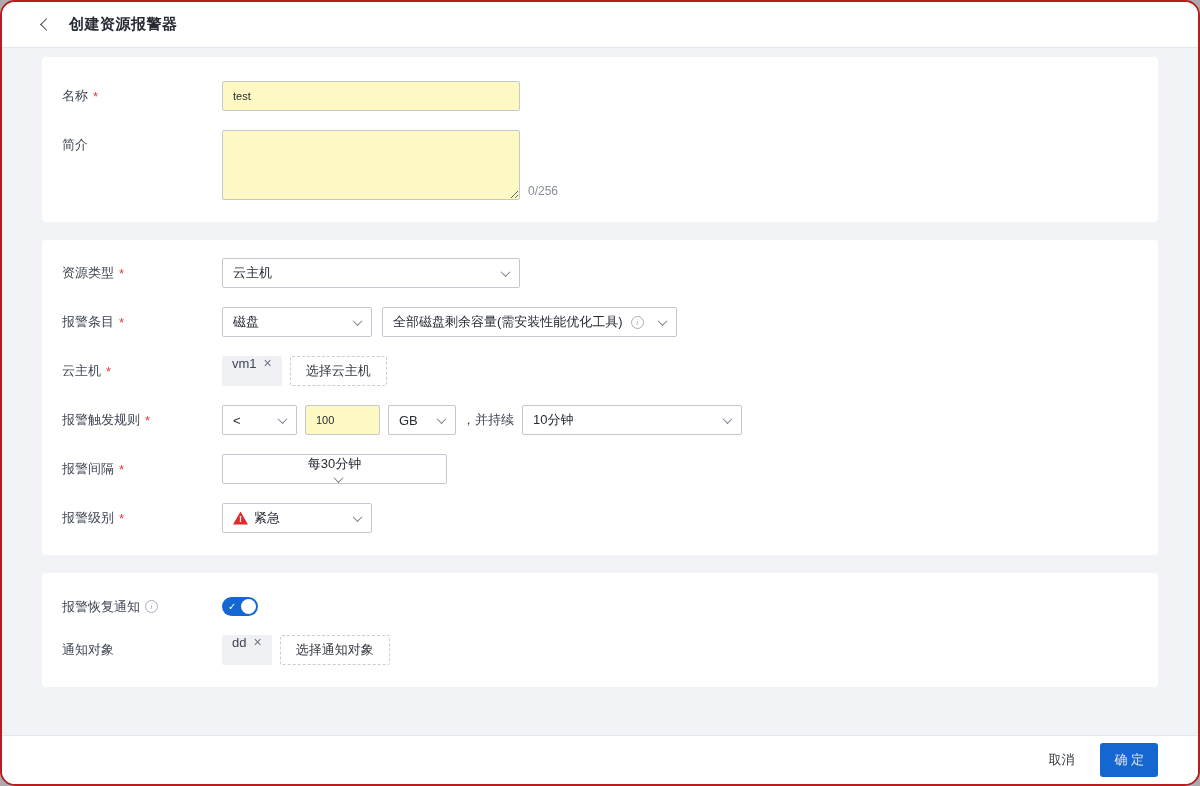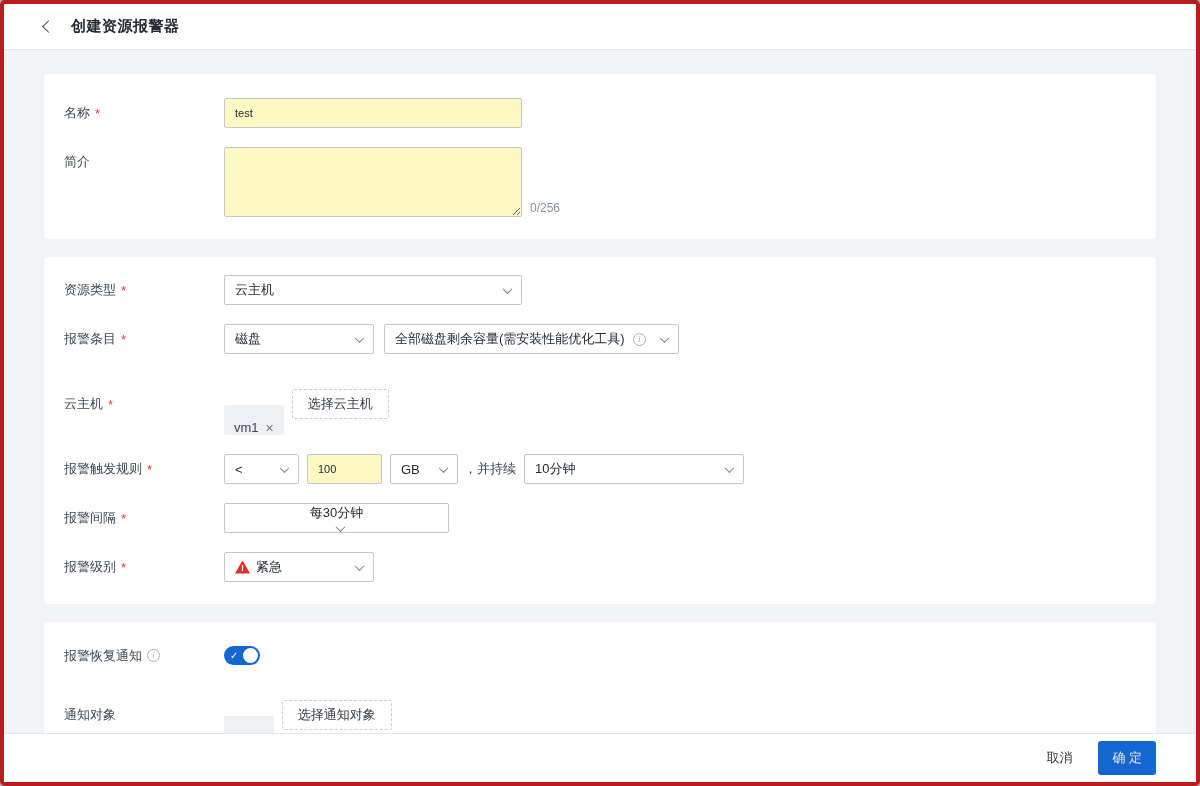--- a/index.html
+++ b/index.html
@@ -3,35 +3,35 @@
 <meta charset="utf-8">
 <style>
   * { margin:0; padding:0; box-sizing:border-box; }
   html,body { width:1200px; height:786px; }
   body {
     font-family:"Liberation Sans","DejaVu Sans",sans-serif;
     font-size:13px; color:#3e4552; background:#a9abb1;
   }
   .page {
     width:1200px; height:786px; background:#f1f3f6;
-    border:4px solid #b91c1c; border-radius:5px; overflow:hidden;
+    border:2px solid #b91c1c; border-radius:15px; overflow:hidden;
     display:flex; flex-direction:column;
   }
   
   .topbar {
     height:46px; flex:0 0 46px; background:#ffffff; border-bottom:1px solid #e3e6ec;
     display:flex; align-items:center; padding-left:40px; gap:18px;
   }
   .back-chevron {
     width:9px; height:9px; border-left:1.6px solid #3e4552; border-bottom:1.6px solid #3e4552;
     transform:rotate(45deg); cursor:pointer; flex:0 0 auto;
   }
   .page-title { font-size:15px; color:#252a33; font-weight:700; letter-spacing:0.5px; }
   
-  .content { flex:1 1 auto; padding:24px 40px 0 40px; overflow:hidden; }
+  .content { flex:1 1 auto; padding:9px 40px 0 40px; overflow:hidden; }
   .card { background:#ffffff; border-radius:4px; margin-bottom:18px; padding:24px 20px 22px 20px; }
   .card.rule { padding-top:18px; }
   .form-row { display:flex; align-items:center; margin-bottom:19px; }
   .form-row:last-child { margin-bottom:0; }
   .form-row.top { align-items:flex-start; }
   .flabel {
     width:160px; flex:0 0 160px; padding-top:0; color:#3e4552; font-size:13px;
     display:flex; align-items:center; gap:5px;
   }
   .form-row.top .flabel { padding-top:6px; }
@@ -55,21 +55,21 @@
     padding:0 10px; cursor:pointer; color:#252a33; font-size:13px;
   }
   .selectbox .val { display:flex; align-items:center; gap:6px; white-space:nowrap; overflow:hidden; }
   .chev {
     width:7px; height:7px; border-right:1.4px solid #7a828e; border-bottom:1.4px solid #7a828e;
     transform:rotate(45deg) translate(-1px,-1px); flex:0 0 auto; margin-left:8px;
   }
   
   .tag {
     height:30px; background:#eef0f4; border-radius:2px; padding:0 10px;
-    display:inline-flex; align-items:flex-end; gap:7px; color:#3e4552; font-size:13px;margin-top:32px;
+    display:inline-flex; align-items:flex-start; gap:7px; color:#3e4552; font-size:13px;
   }
   .tag .x { color:#6e7683; font-size:14px; line-height:1; cursor:pointer; }
   .dashed-btn {
     height:30px; border:1px dashed #c9cdd5; border-radius:2px; background:#fff;
     padding:0 15px; margin-left:8px; display:inline-flex; align-items:center;
     color:#33383f; font-size:13px; cursor:pointer;text-align:center;
   }
   .sep-text { margin:0 8px 0 6px; color:#3e4552; white-space:nowrap; }
   
   .warn-tri {

